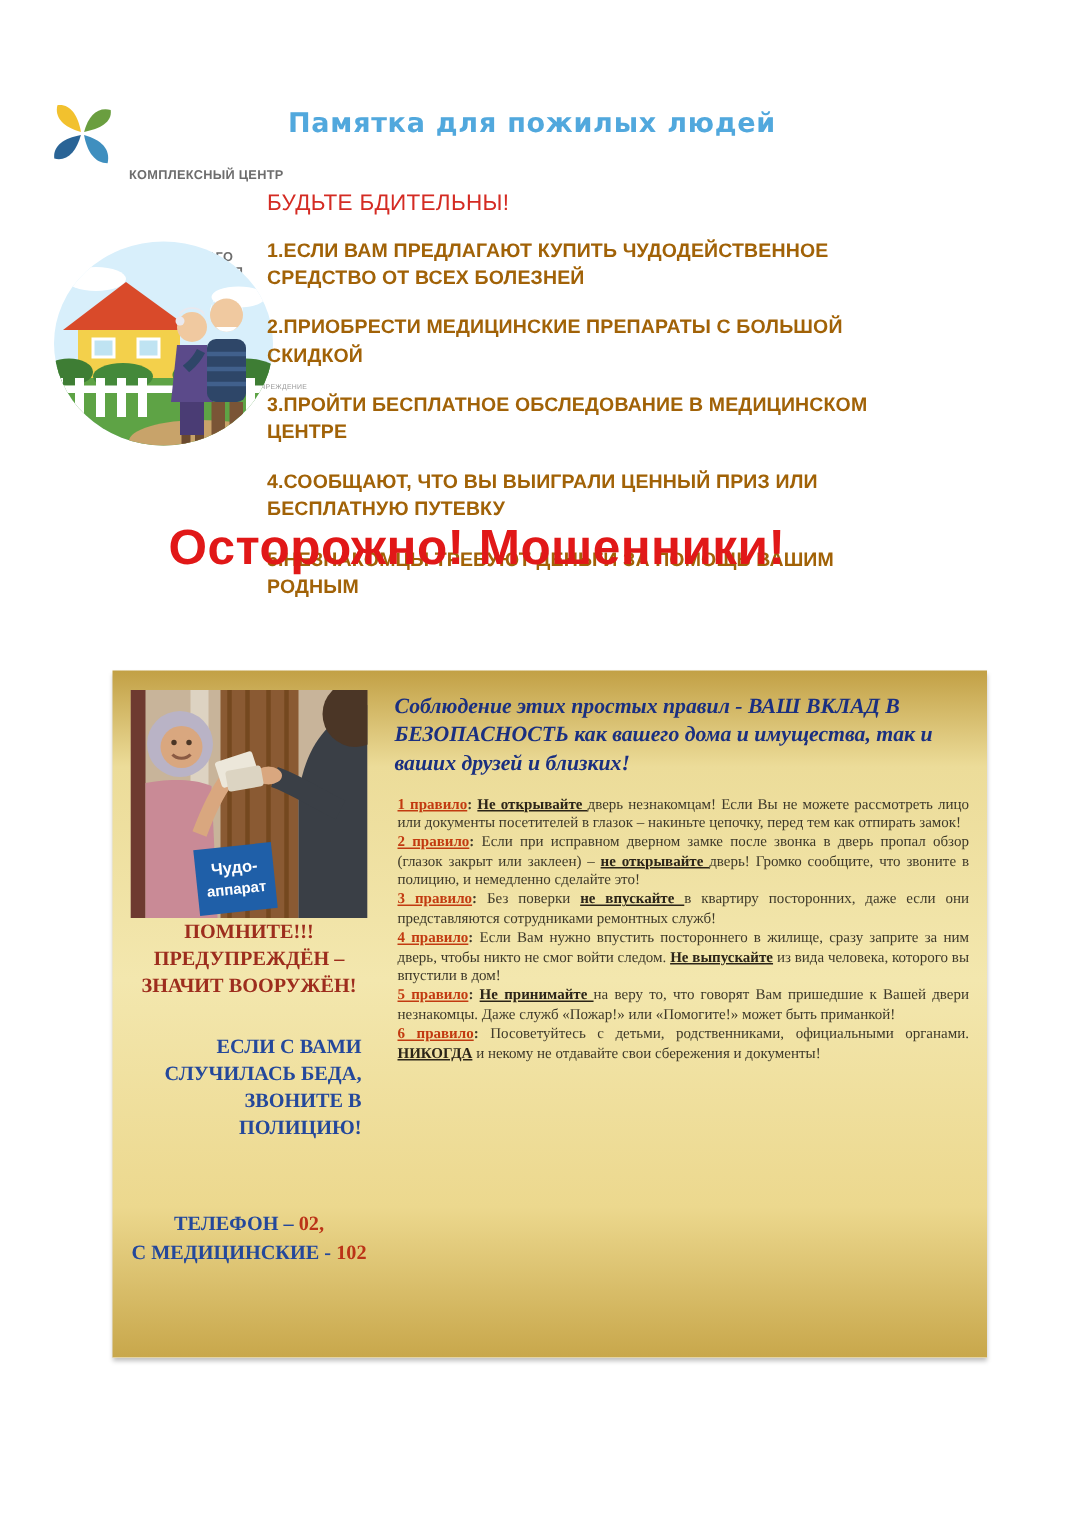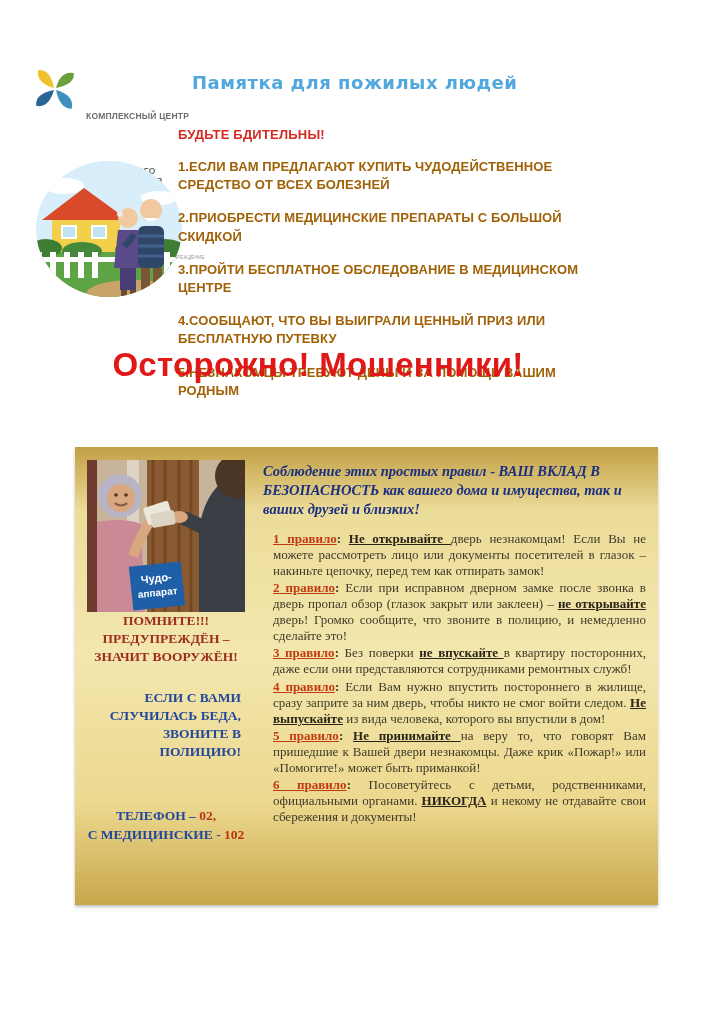--- a/index.html
+++ b/index.html
@@ -15,21 +15,21 @@
   .org-text{position:absolute;left:86px;top:67px;width:120px;}
   .org-line{font-size:8.5px;font-weight:bold;color:#6d6d6d;line-height:1.25;letter-spacing:.2px;margin-top:44px;}
   .org-tagline{margin-top:3px;font-size:4.6px;color:#9a9a9a;letter-spacing:.2px;}
   .main-title{
     position:absolute;left:192px;top:72px;width:420px;
     font-family:"DejaVu Sans", sans-serif;
     font-size:18px;font-weight:bold;color:#51a8dd;letter-spacing:.5px;
   }
   .alert-heading{
     position:absolute;left:178px;top:127px;
-    font-size:13px;font-weight:bold;color:#d42b23;letter-spacing:.2px;
+    font-size:15px;font-weight:normal;color:#d42b23;letter-spacing:.2px;
   }
   
   .illustration{position:absolute;left:34px;top:156px;width:150px;height:145px;}
   
   .warn-list{position:absolute;left:178px;top:158px;width:434px;}
   .warn-item{
     font-size:13px;font-weight:bold;color:#a16207;
     line-height:1.4;margin-bottom:15px;letter-spacing:.1px;
   }
   
@@ -63,21 +63,21 @@
     font-size:13.5px;font-weight:bold;line-height:1.45;width:170px;
   }
   .phone .lbl{color:#24489b;}
   .phone .num{color:#bb3317;}
   .card-right{min-width:0;}
   .card-intro{
     font-size:14.5px;font-weight:bold;color:#1a2f80;
     line-height:1.3;margin:2px 2px 12px 2px;font-style:italic;
   }
   .rule{
-    margin:0 0 1px 12px;font-size:13px;color:#3f3a2a;line-height:1.24;
+    margin:0 0 1px 4px;font-size:10px;color:#3f3a2a;line-height:1.24;
     text-align:justify;
   }
   .rule-label{color:#c23a10;font-weight:bold;text-decoration:underline;}
   .rule-colon{color:#3f3a2a;font-weight:bold;}
   .rule-bu{color:#2b2418;font-weight:bold;text-decoration:underline;}
   .rule-n{color:#3f3a2a;}
 </style>
 </head>
 <body>
 
@@ -214,19 +214,19 @@
         <span class="lbl">С МЕДИЦИНСКИЕ - </span><span class="num">102</span>
       </div>
     </div>
     <div class="card-right">
       <div class="card-intro">Соблюдение этих простых правил  - ВАШ ВКЛАД  В БЕЗОПАСНОСТЬ как вашего дома и имущества, так и ваших друзей и близких!</div>
       <div>
           <p class="rule"><span class="rule-label">1 правило</span><span class="rule-colon">: </span><span class="rule-bu">Не открывайте </span><span class="rule-n">дверь незнакомцам! Если Вы не можете рассмотреть лицо или документы посетителей в глазок – накиньте цепочку, перед тем как отпирать замок!</span></p>
           <p class="rule"><span class="rule-label">2 правило</span><span class="rule-colon">: </span><span class="rule-n">Если при исправном дверном замке после звонка в дверь пропал обзор (глазок закрыт или заклеен) – </span><span class="rule-bu">не открывайте </span><span class="rule-n">дверь! Громко сообщите, что звоните в полицию, и немедленно сделайте это!</span></p>
           <p class="rule"><span class="rule-label">3 правило</span><span class="rule-colon">: </span><span class="rule-n">Без поверки </span><span class="rule-bu">не впускайте </span><span class="rule-n">в квартиру посторонних, даже если они представляются сотрудниками ремонтных служб!</span></p>
           <p class="rule"><span class="rule-label">4 правило</span><span class="rule-colon">: </span><span class="rule-n">Если Вам нужно впустить постороннего в жилище, сразу заприте за ним дверь, чтобы никто не смог войти следом. </span><span class="rule-bu">Не выпускайте</span><span class="rule-n"> из вида человека, которого вы впустили в дом!</span></p>
-          <p class="rule"><span class="rule-label">5 правило</span><span class="rule-colon">: </span><span class="rule-bu">Не принимайте </span><span class="rule-n">на веру то, что говорят Вам пришедшие к Вашей двери незнакомцы. Даже крик «Пожар!» или «Помогите!» может быть приманкой!</span></p>
+          <p class="rule"><span class="rule-label">5 правило</span><span class="rule-colon">: </span><span class="rule-bu">Не принимайте </span><span class="rule-n">на веру то, что говорят Вам пришедшие к Вашей двери незнакомцы. Даже служб «Пожар!» или «Помогите!» может быть приманкой!</span></p>
           <p class="rule"><span class="rule-label">6 правило</span><span class="rule-colon">: </span><span class="rule-n">Посоветуйтесь с детьми, родственниками, официальными органами. </span><span class="rule-bu">НИКОГДА</span><span class="rule-n"> и некому не отдавайте свои сбережения и документы!</span></p>
         </div>
     </div>
   </div>
 
 </div>
 
 </body></html>

